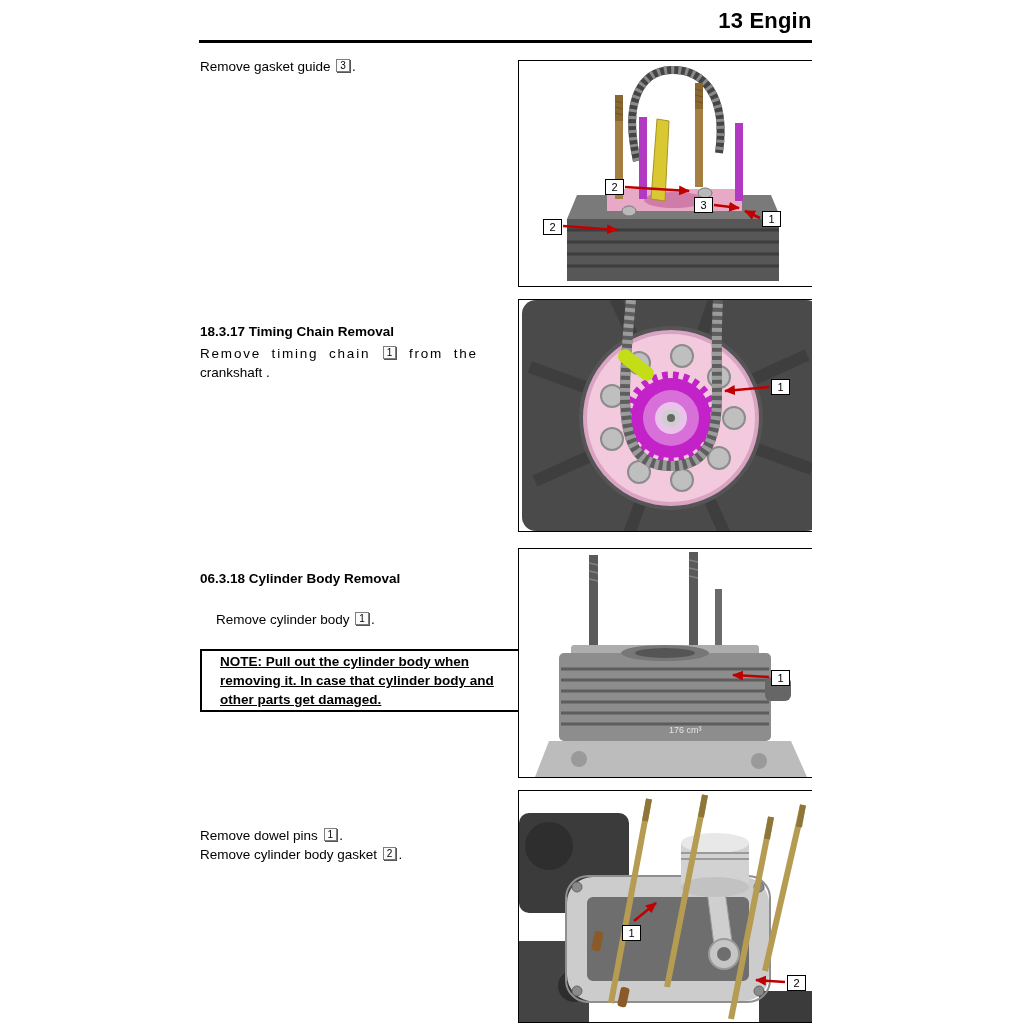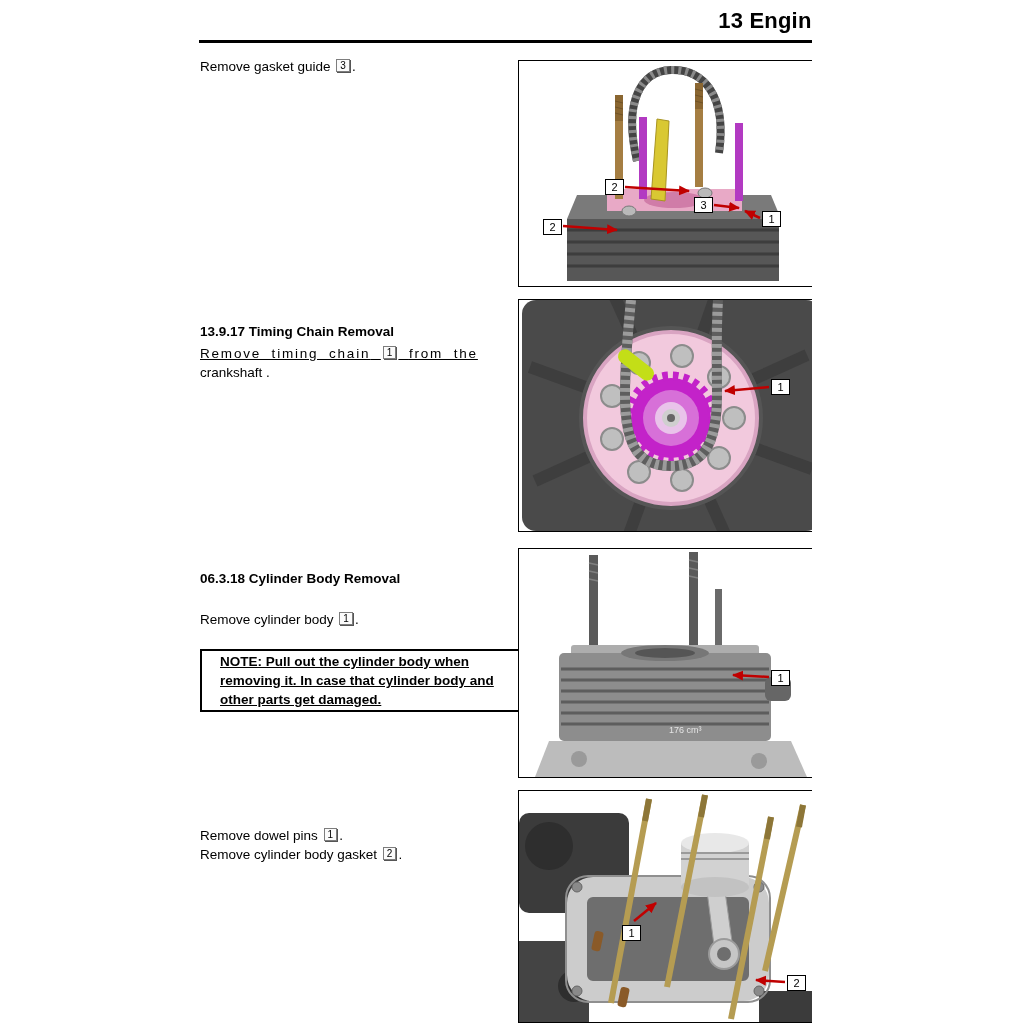--- a/index.html
+++ b/index.html
@@ -3,21 +3,21 @@
 <meta charset="utf-8">
 <style>
   html,body{margin:0;padding:0;background:#fff;}
   .page{position:relative;width:812px;height:1024px;background:#fff;
         font-family:"Liberation Sans",sans-serif;color:#000;overflow:hidden;}
   .hdr-title{position:absolute;top:8px;left:524px;width:300px;text-align:right;
              font-size:22px;font-weight:bold;letter-spacing:0.2px;}
   .hdr-rule{position:absolute;left:199px;top:40px;width:627px;height:3px;background:#000;}
   .txt{position:absolute;font-size:13.5px;line-height:19px;}
   .heading{position:absolute;font-size:13.5px;font-weight:bold;}
-  .spread{letter-spacing:1.8px;word-spacing:5px;text-decoration:underline;}
+  .spread{letter-spacing:1.8px;word-spacing:5px;}
   .ico{display:inline-block;border:1px solid #7d7d7d;background:#fbfbfb;
        box-shadow:1px 1px 0 #555;font-size:10px;line-height:11px;padding:0 3px;
        vertical-align:2px;margin:0 2px;letter-spacing:0;word-spacing:0;}
   .note{position:absolute;width:294px;border:2px solid #000;padding:1px 18px;
         font-size:13.5px;font-weight:bold;line-height:19px;}
   .note-text{text-decoration:underline;}
   .panel{position:absolute;border:1px solid #000;background:#fff;}
   .panel svg{position:absolute;left:0;top:0;width:100%;height:100%;display:block;}
   .co{position:absolute;min-width:13px;height:14px;padding:0 2px;border:1px solid #000;
       background:#fff;font-size:11px;line-height:14px;text-align:center;z-index:3;}
@@ -27,28 +27,28 @@
 
 <div class="page">
 
   <div class="hdr-title">13 Engine</div>
   <div class="hdr-rule"></div>
 
   <div class="txt" style="left:200px;top:57px;width:310px">
     <div><span>Remove gasket guide</span> <span class="ico">3</span><span>.</span></div>
   </div>
 
-  <div class="heading" style="left:200px;top:324px">13.9.17 Timing Chain Removal</div>
+  <div class="heading" style="left:200px;top:324px">18.3.17 Timing Chain Removal</div>
   <div class="txt" style="left:200px;top:344px;width:310px">
     <div class="spread"><span>Remove timing chain</span> <span class="ico">1</span> <span>from the</span></div>
     <div>crankshaft .</div>
   </div>
 
   <div class="heading" style="left:200px;top:571px">06.3.18 Cylinder Body Removal</div>
-  <div class="txt" style="left:200px;top:610px;width:310px">
+  <div class="txt" style="left:216px;top:610px;width:310px">
     <span>Remove cylinder body</span> <span class="ico">1</span><span>.</span>
   </div>
   <div class="note" style="left:200px;top:649px">
     <span class="note-text">NOTE: Pull out the cylinder body when removing it. In case that cylinder body and other parts get damaged.</span>
   </div>
 
   <div class="txt" style="left:200px;top:826px;width:310px">
     <div><span>Remove dowel pins</span> <span class="ico">1</span><span>.</span></div>
     <div><span>Remove cylinder body gasket</span> <span class="ico">2</span><span>.</span></div>
   </div>

